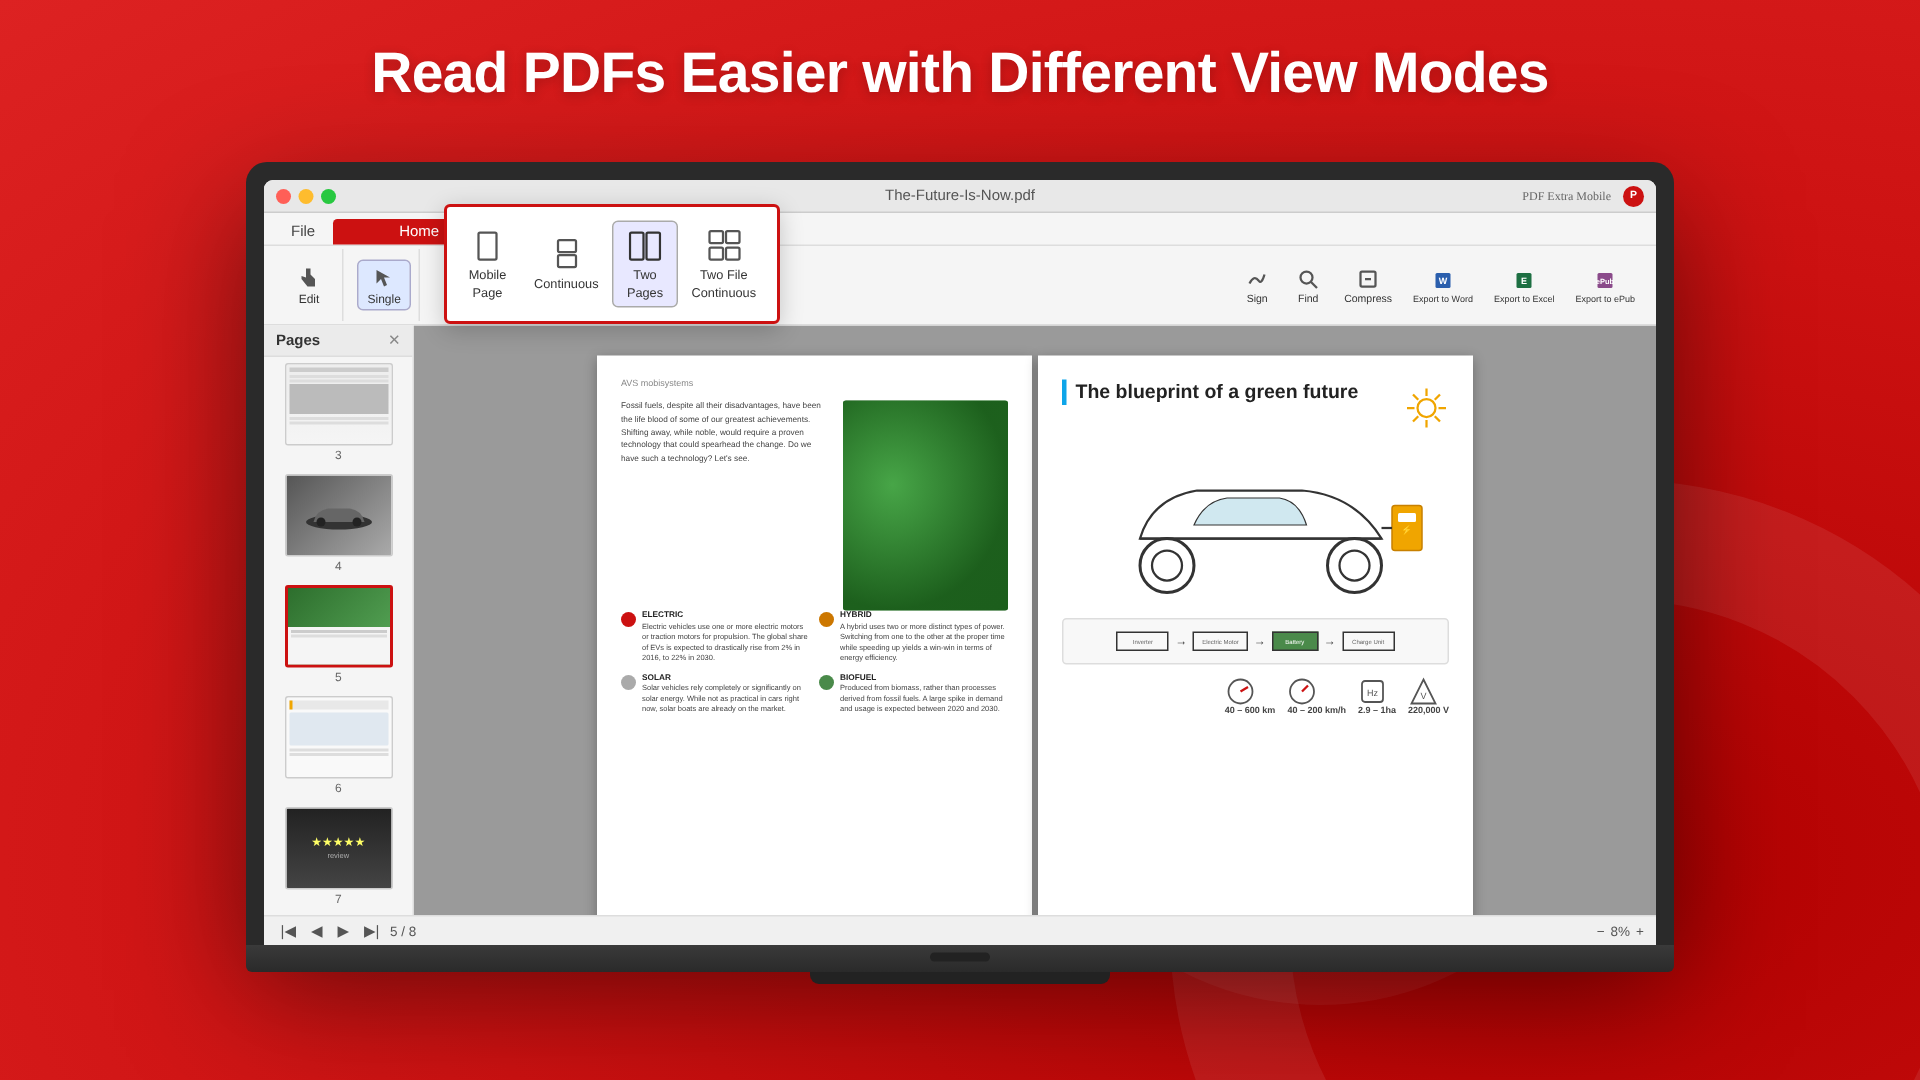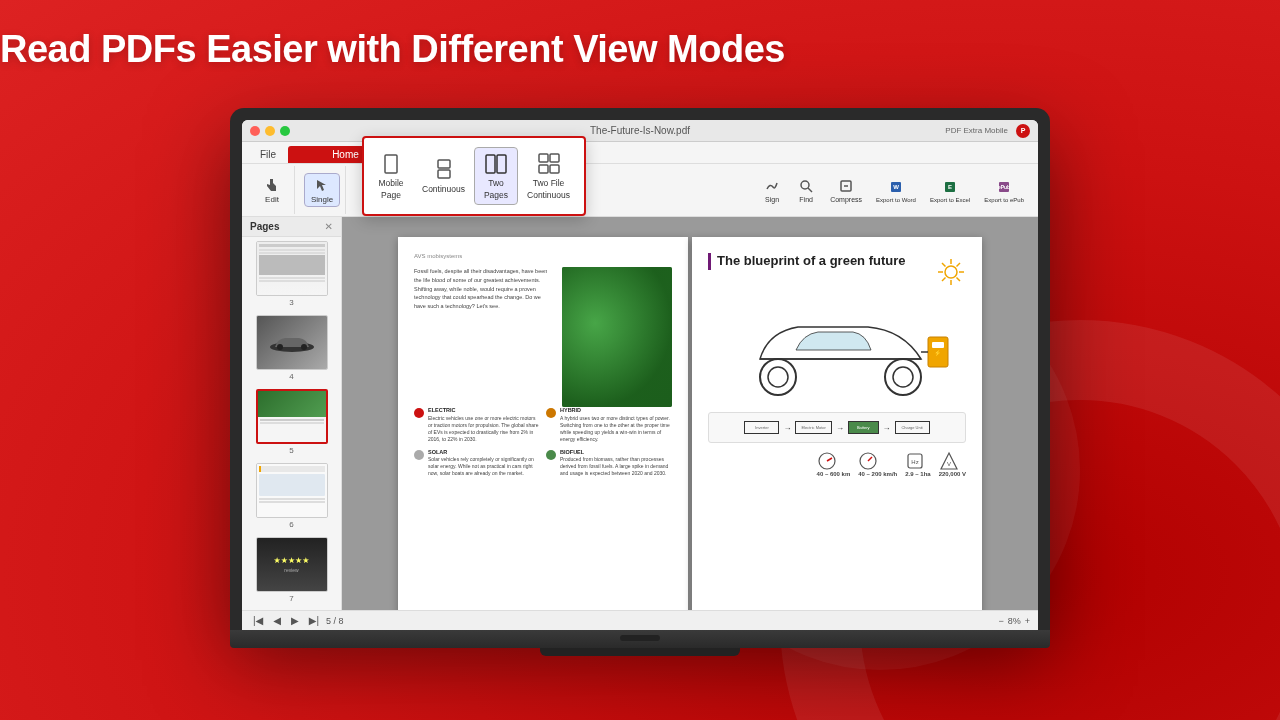--- a/index.html
+++ b/index.html
@@ -34,35 +34,36 @@
       border: 60px solid rgba(255,255,255,0.06);
       bottom: 50px; right: 200px;
       z-index: 0;
     }
 
     
     .headline {
       position: absolute;
       top: 28px;
       left: 0; right: 0;
+      text-align: center;
       color: #ffffff;
       font-size: 38px;
       font-weight: 800;
       z-index: 10;
       text-shadow: 0 2px 8px rgba(0,0,0,0.2);
       letter-spacing: -0.5px;
     }
 
     
     .laptop-wrapper {
       position: absolute;
       top: 108px;
       left: 50%;
       transform: translateX(-50%);
-      width: 820px;
+      width: 952px;
       z-index: 5;
     }
 
     .laptop-body {
       background: #2a2a2a;
       border-radius: 14px 14px 0 0;
       padding: 12px 12px 0 12px;
       box-shadow: 0 30px 80px rgba(0,0,0,0.5);
       position: relative;
     }
@@ -148,20 +149,21 @@
       display: flex;
       align-items: center;
       gap: 8px;
     }
     .pdf-extra-badge {
       font-size: 8px;
       color: #666;
       display: flex;
       align-items: center;
       gap: 3px;
+      font-family: Liberation Serif, serif;
     }
     .app-logo-red {
       width: 14px;
       height: 14px;
       background: #cc1111;
       border-radius: 50%;
       display: flex;
       align-items: center;
       justify-content: center;
       color: white;
@@ -417,21 +419,21 @@
       font-size: 5.5px;
       font-weight: 700;
       color: #222;
     }
 
     
     .page2-title {
       font-size: 13px;
       font-weight: 700;
       color: #222;
-      border-left: 3px solid #701a75;
+      border-left: 3px solid #0ea5e9;
       padding-left: 6px;
       line-height: 1.3;
       margin-bottom: 12px;
     }
 
     .spec-row {
       display: flex;
       gap: 8px;
       justify-content: flex-end;
       margin-bottom: 4px;

